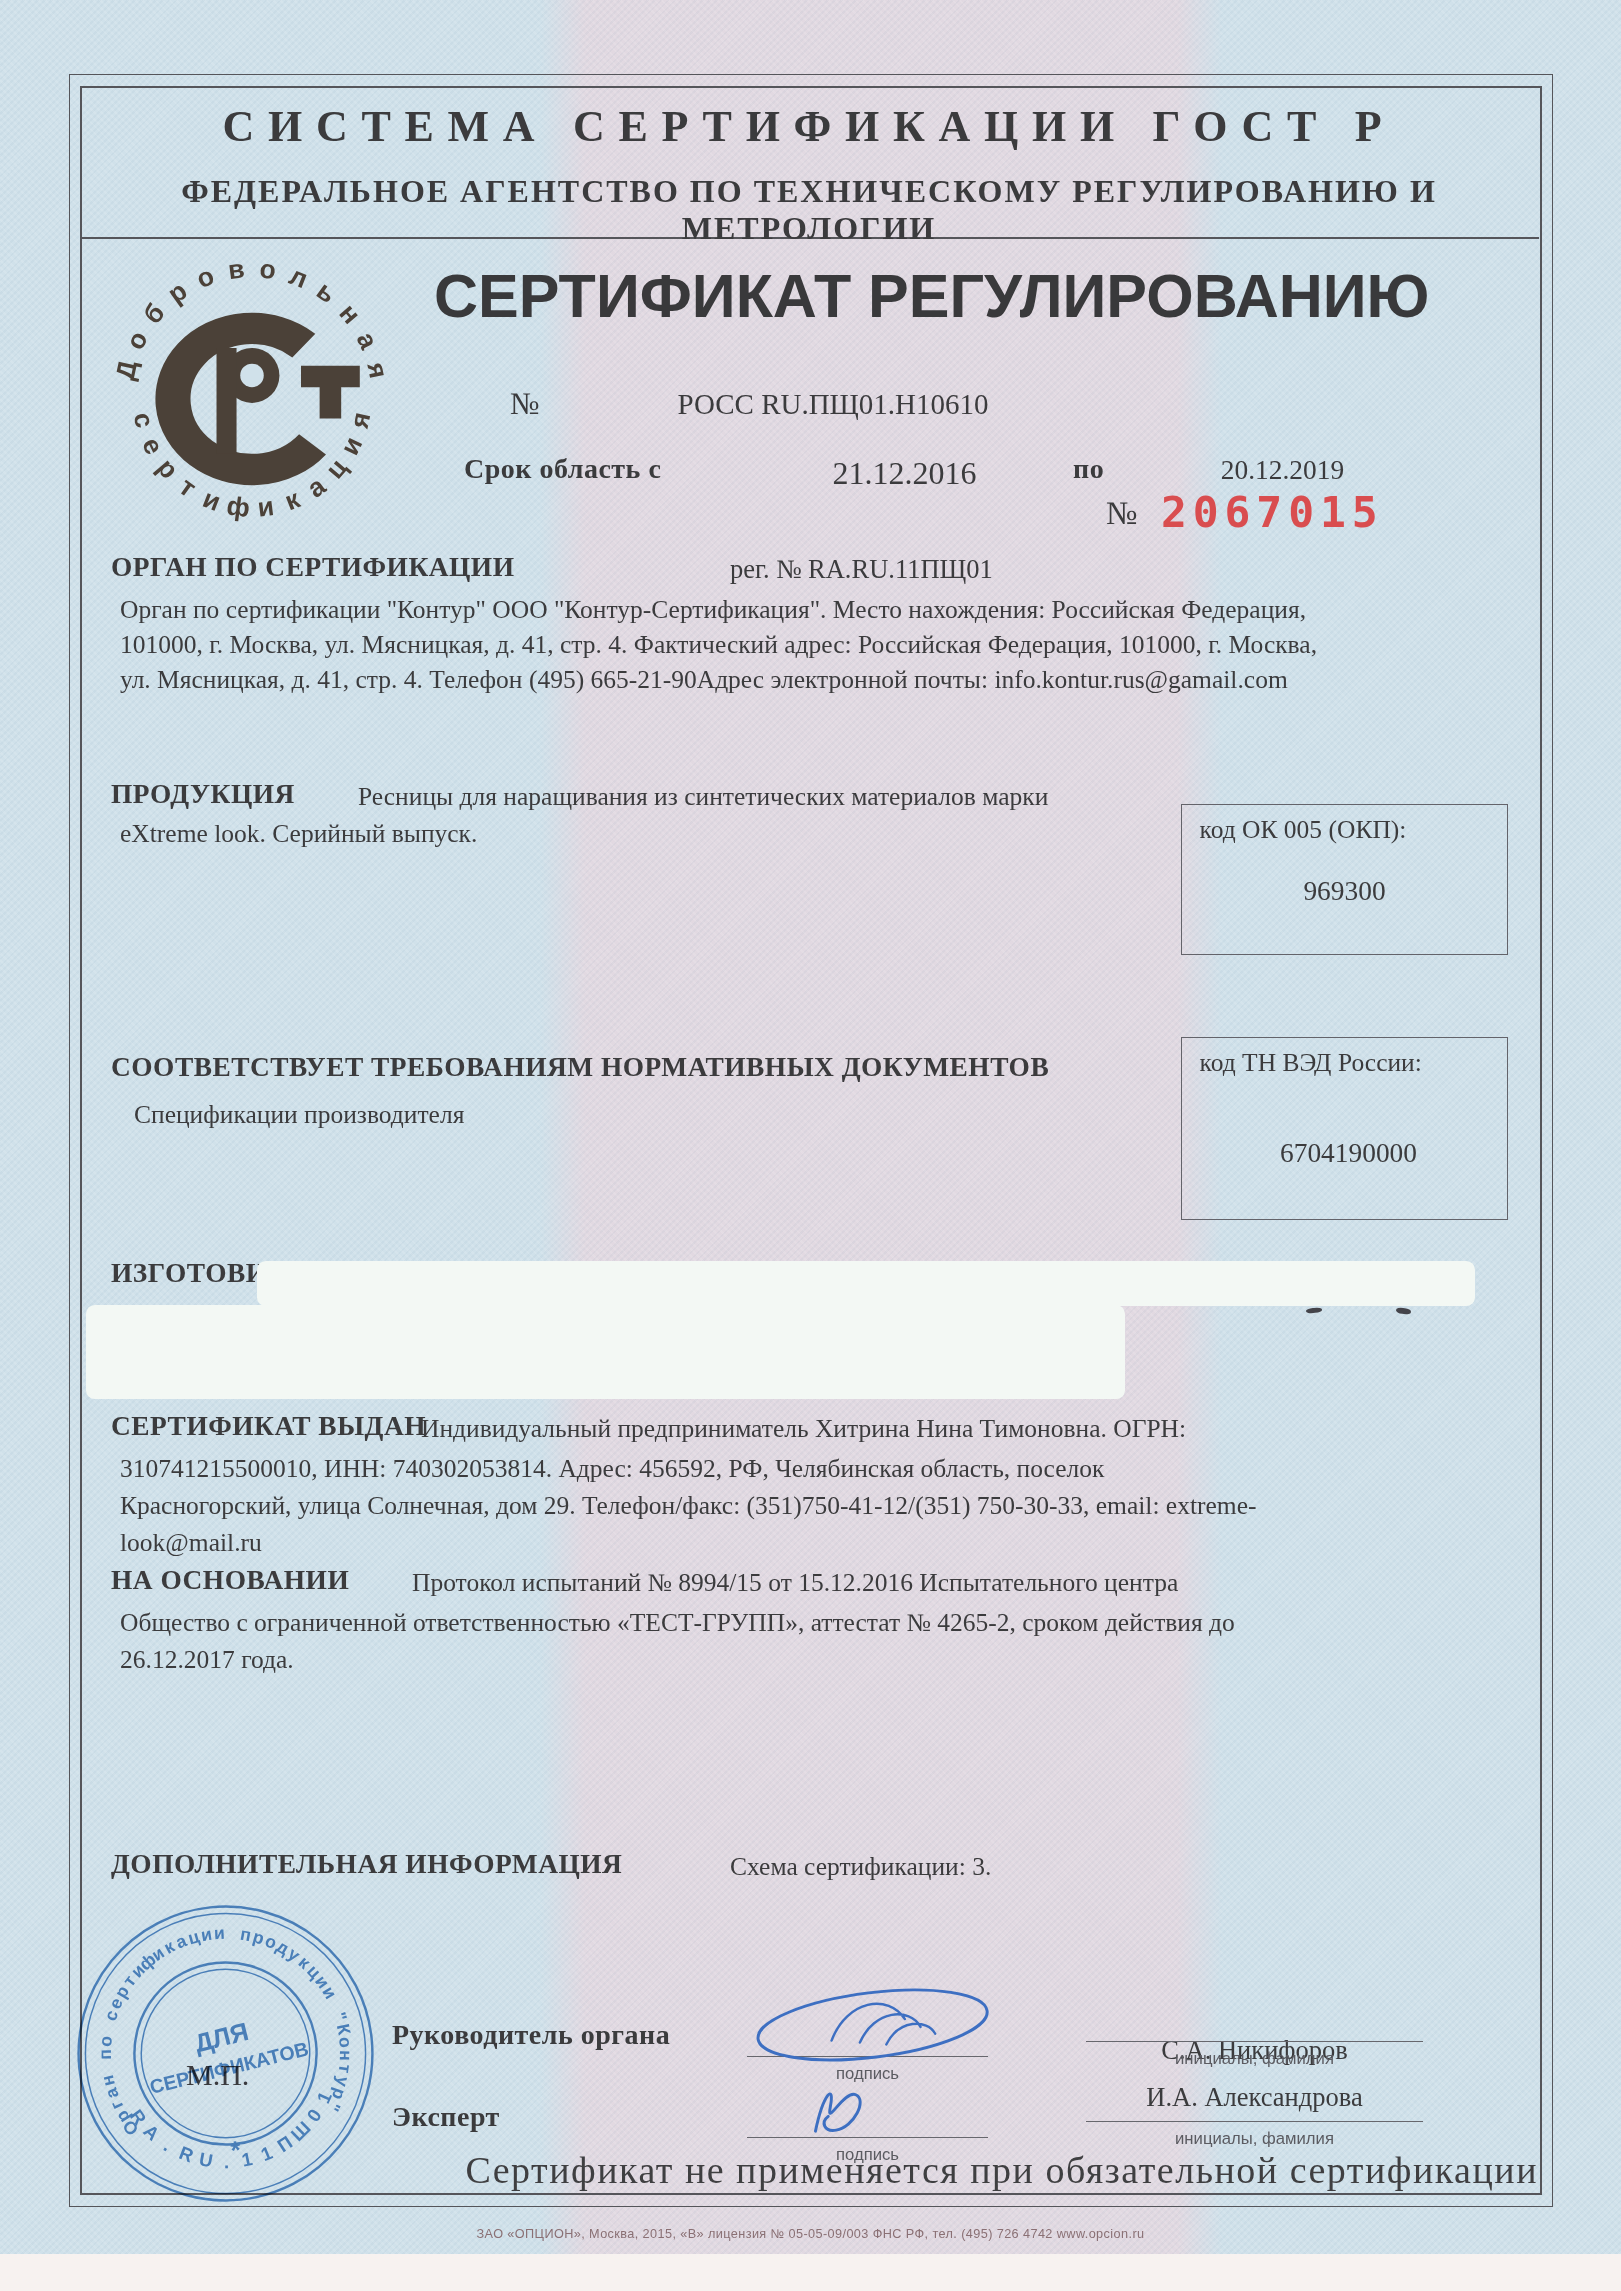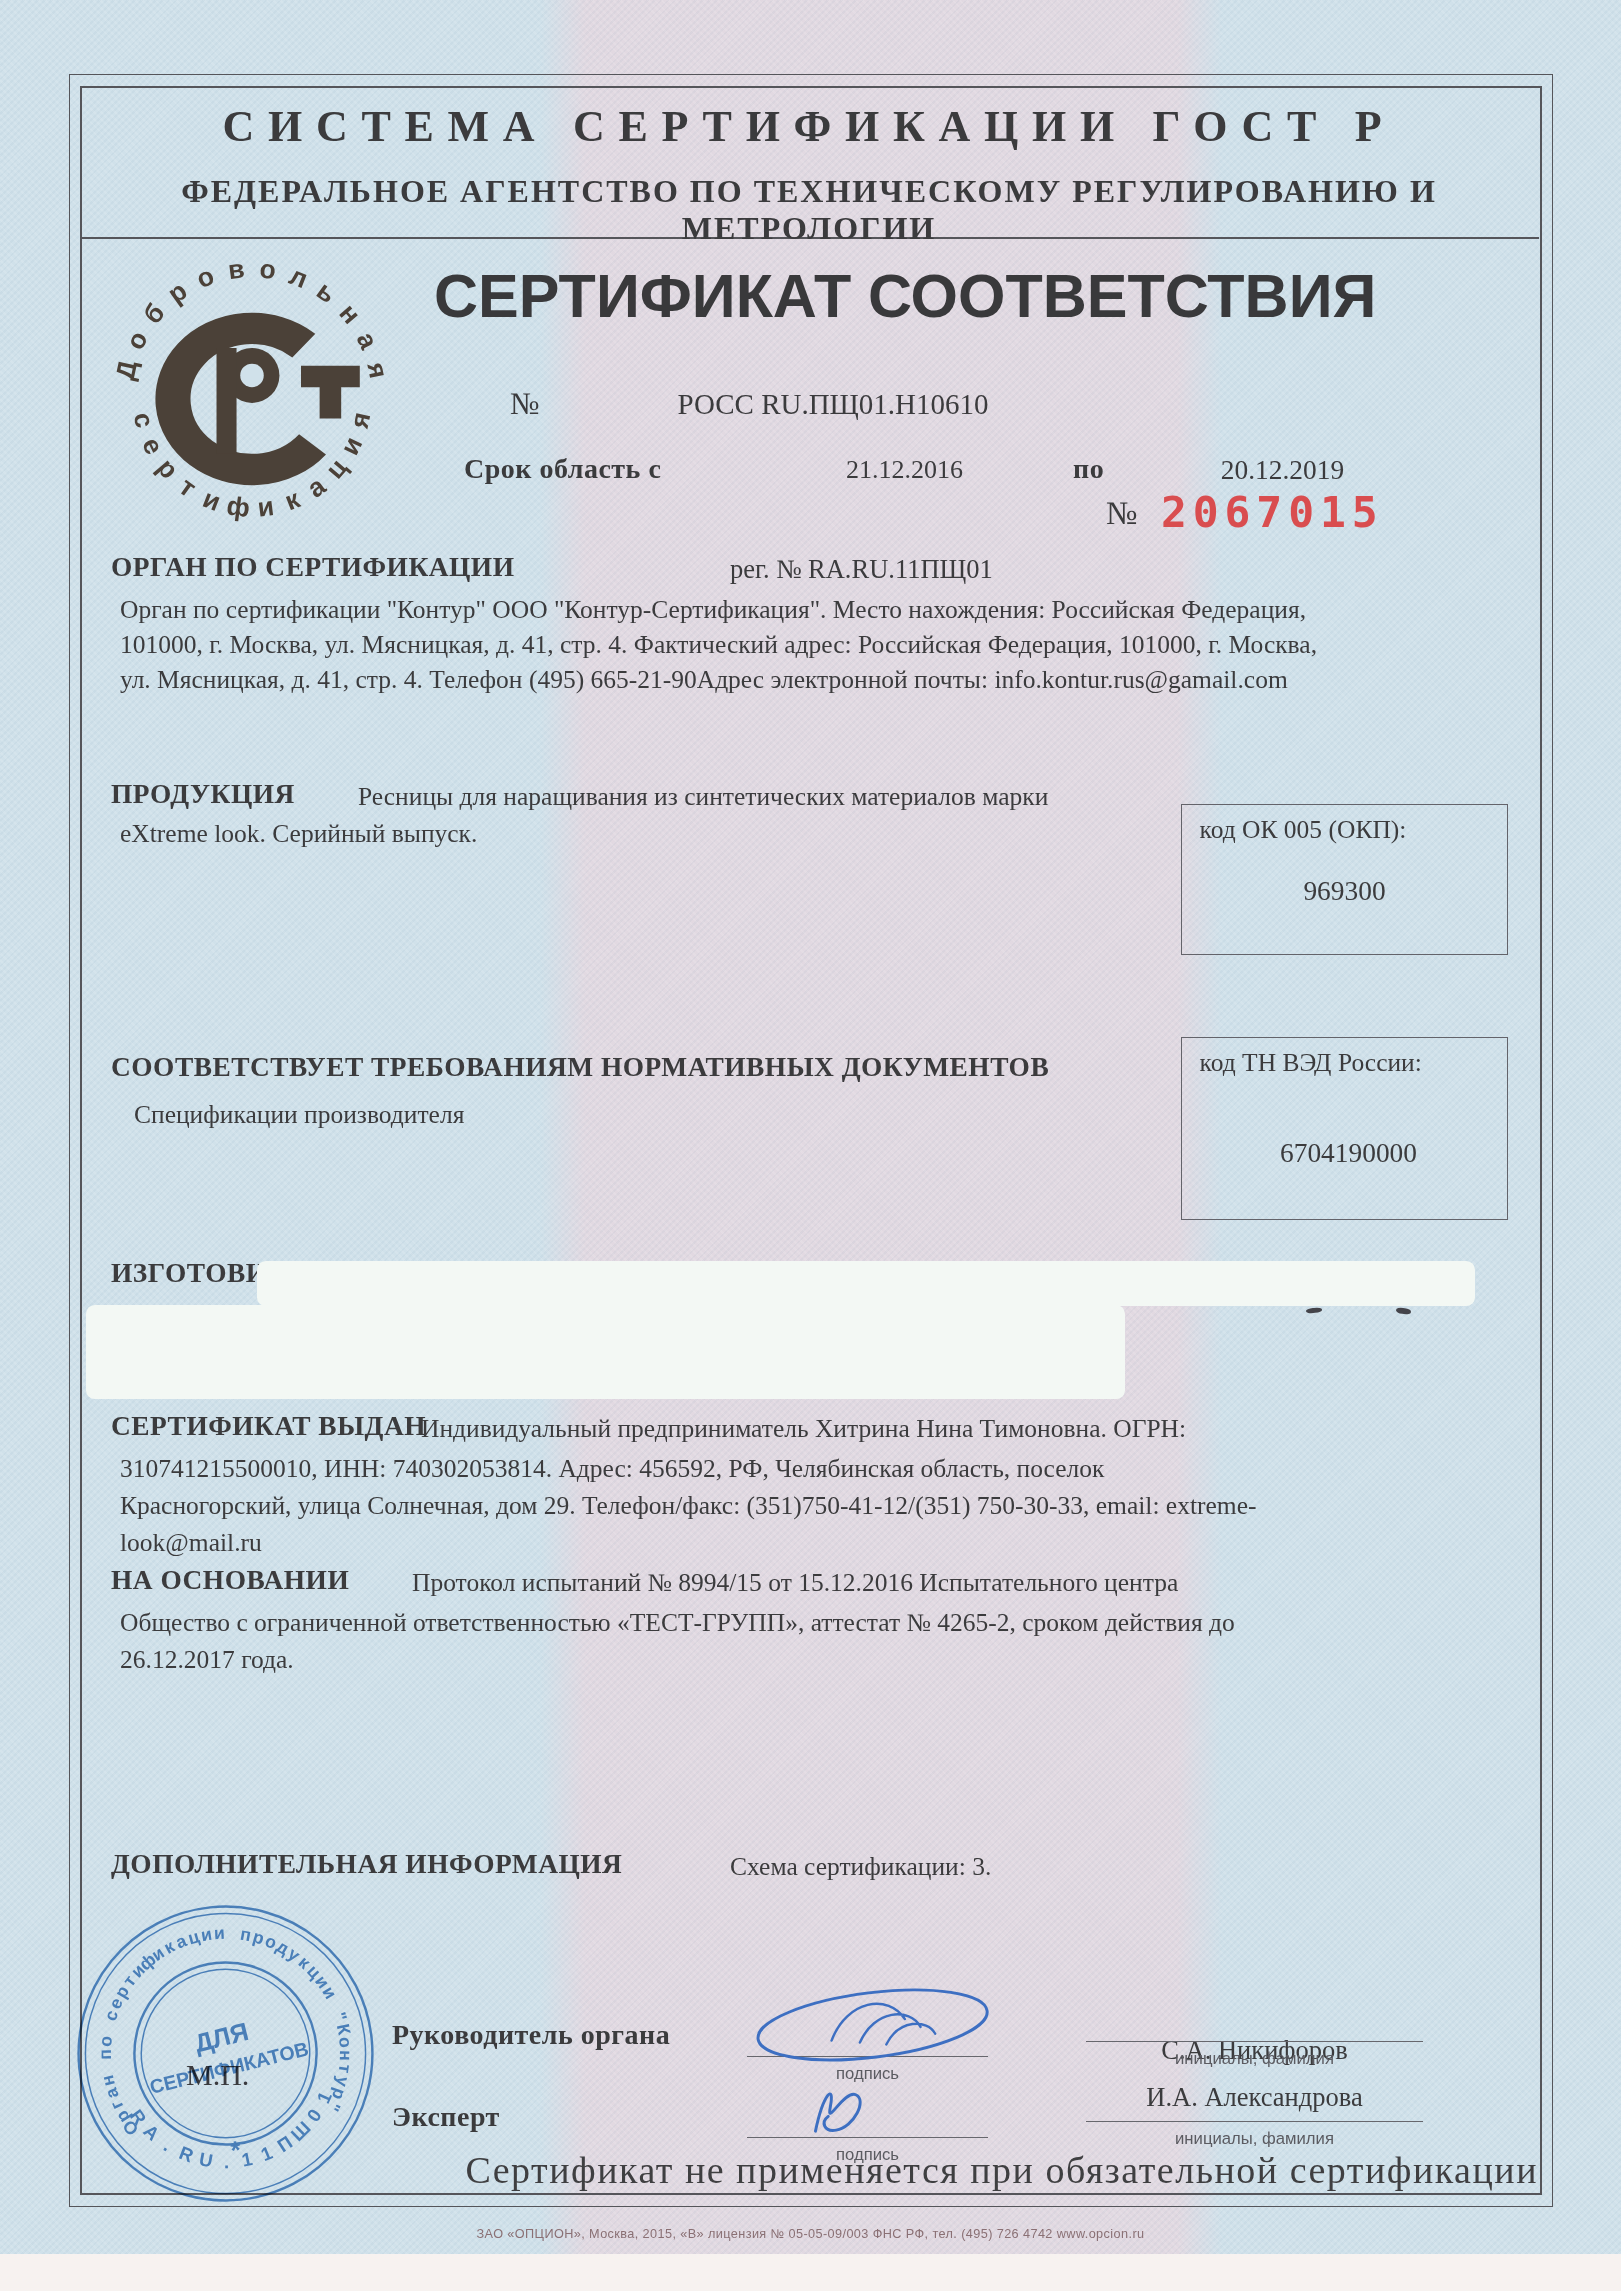--- a/index.html
+++ b/index.html
@@ -100,27 +100,27 @@
       <g>
         <rect class="logo-shape" x="-36" y="-52" width="20" height="108"></rect>
         <circle class="logo-shape" cx="0" cy="-24" r="28"></circle>
         <circle cx="0" cy="-24" r="12" fill="#d0e1ea"></circle>
         <rect class="logo-shape" x="-36" y="-52" width="20" height="108"></rect>
       </g>
       <path class="logo-shape" d="M 50,-34 h 60 v 22 h -19 v 32 h -22 v -32 h -19 z"></path>
     </g>
   </svg>
 
-  <div class="s title z">СЕРТИФИКАТ СООТВЕТСТВИЯ</div>
+  <div class="s title z">СЕРТИФИКАТ РЕГУЛИРОВАНИЮ</div>
 
   <div class="s z txt" style="left:510px;top:386px;font-size:31px;">№</div>
   <div class="s z txt" style="left:647px;top:388px;width:372px;text-align:center;font-size:29px;">РОСС RU.ПЩ01.Н10610</div>
 
   <div class="s z lbl" style="left:464px;top:453px;font-size:28px;">Срок область  с</div>
-  <div class="s z txt" style="left:826px;top:455px;width:157px;text-align:center;font-size:26px;">21.12.2016</div>
+  <div class="s z txt" style="left:826px;top:455px;width:157px;text-align:center;font-size:32px;">21.12.2016</div>
   <div class="s z lbl" style="left:1037px;top:453px;font-size:28px;margin-left:36px;">по</div>
   <div class="s z txt" style="left:1199px;top:455px;width:167px;text-align:center;font-size:27.4px;">20.12.2019</div>
 
   <div class="s z txt" style="left:1106px;top:495px;font-size:33px;">№</div>
   <div class="s z rednum" style="left:1161px;top:487px;">2067015</div>
 
   <div class="s z lbl" style="left:111px;top:552px;">ОРГАН ПО СЕРТИФИКАЦИИ</div>
   <div class="s z txt" style="left:730px;top:554px;font-size:26.5px;">рег. № RA.RU.11ПЩ01</div>
   <div class="s z par" style="left:120px;top:592px;">
       <div>Орган по сертификации "Контур" ООО "Контур-Сертификация". Место нахождения: Российская Федерация,</div>

